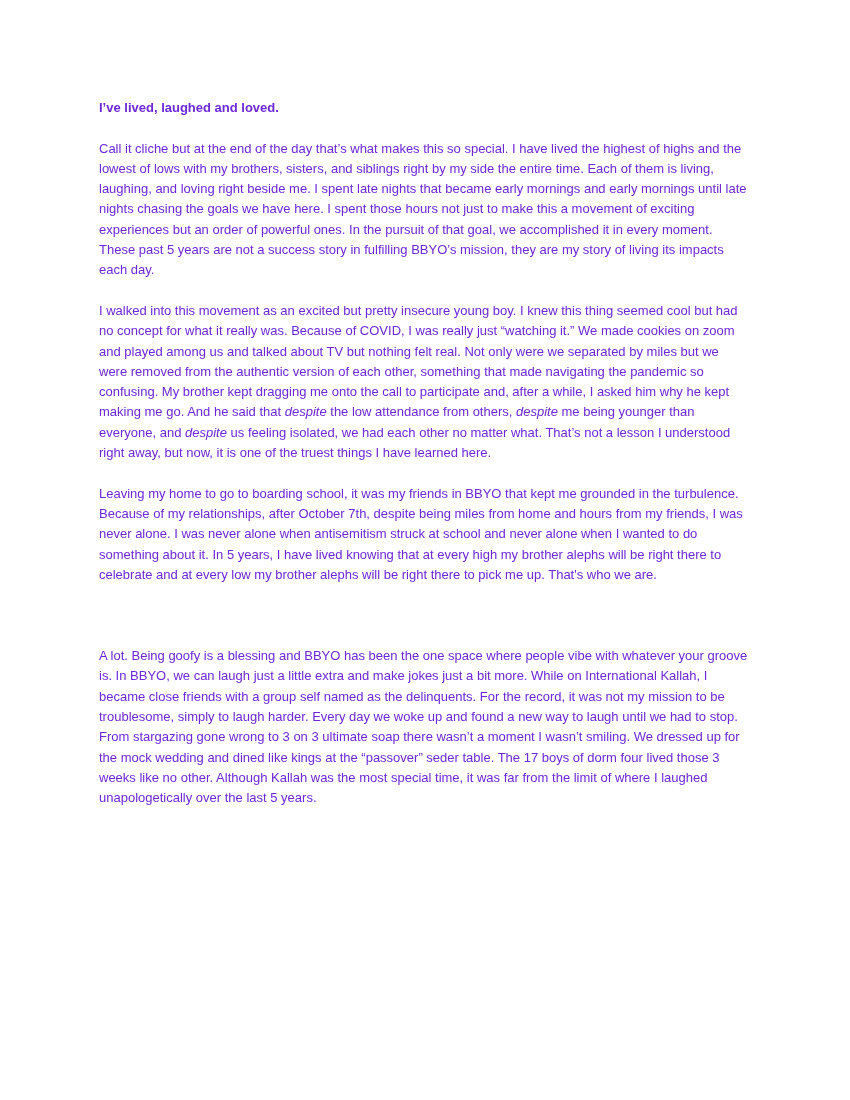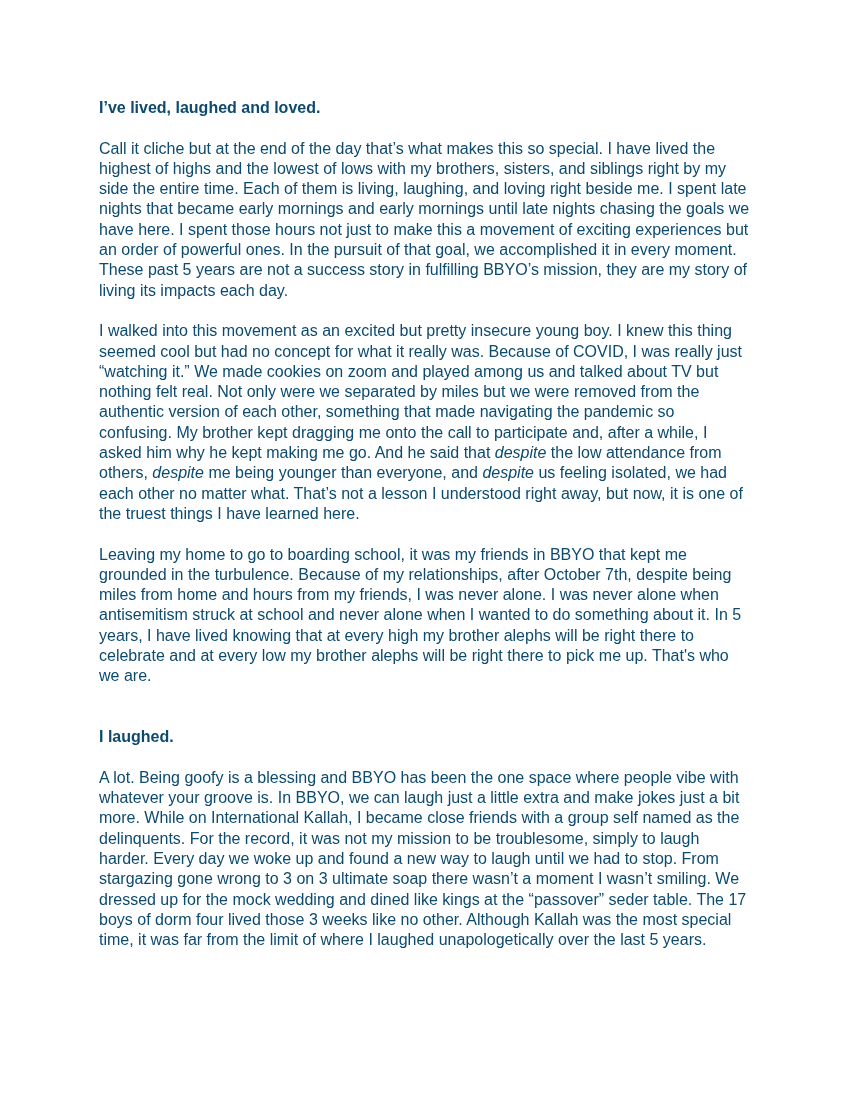--- a/index.html
+++ b/index.html
@@ -13,23 +13,23 @@
     height: 1100px;
     background: #ffffff;
     overflow: hidden;
   }
   .content {
     position: absolute;
     left: 99px;
     top: 98px;
     width: 651px;
     font-family: "Liberation Sans", sans-serif;
-    font-size: 16px;
+    font-size: 13px;
     line-height: 20.3px;
-    color: #0c4a6e;
+    color: #6d28d9;
     letter-spacing: 0;
   }
   .block {
     margin: 0;
     padding: 0;
   }
   .block.blank {
     height: 20.3px;
   }
   .run-bold { font-weight: 700; }
@@ -42,18 +42,17 @@
   <div class="content">
       <div class="block heading"><span class="run-bold">I’ve lived, laughed and loved.</span></div>
       <div class="block blank"></div>
       <div class="block paragraph"><span>Call it cliche but at the end of the day that’s what makes this so special. I have lived the highest of highs and the lowest of lows with my brothers, sisters, and siblings right by my side the entire time. Each of them is living, laughing, and loving right beside me. I spent late nights that became early mornings and early mornings until late nights chasing the goals we have here. I spent those hours not just to make this a movement of exciting experiences but an order of powerful ones. In the pursuit of that goal, we accomplished it in every moment. These past 5 years are not a success story in fulfilling BBYO’s mission, they are my story of living its impacts each day.</span></div>
       <div class="block blank"></div>
       <div class="block paragraph"><span>I walked into this movement as an excited but pretty insecure young boy. I knew this thing seemed cool but had no concept for what it really was. Because of COVID, I was really just “watching it.” We made cookies on zoom and played among us and talked about TV but nothing felt real. Not only were we separated by miles but we were removed from the authentic version of each other, something that made navigating the pandemic so confusing. My brother kept dragging me onto the call to participate and, after a while, I asked him why he kept making me go. And he said that </span><span class="run-italic">despite</span><span> the low attendance from others, </span><span class="run-italic">despite</span><span> me being younger than everyone, and </span><span class="run-italic">despite</span><span> us feeling isolated, we had each other no matter what. That’s not a lesson I understood right away, but now, it is one of the truest things I have learned here.</span></div>
       <div class="block blank"></div>
       <div class="block paragraph"><span>Leaving my home to go to boarding school, it was my friends in BBYO that kept me grounded in the turbulence. Because of my relationships, after October 7th, despite being miles from home and hours from my friends, I was never alone. I was never alone when antisemitism struck at school and never alone when I wanted to do something about it. In 5 years, I have lived knowing that at every high my brother alephs will be right there to celebrate and at every low my brother alephs will be right there to pick me up. That's who we are.</span></div>
       <div class="block blank"></div>
       <div class="block blank"></div>
-      <div class="block heading"><span class="run-bold">I laughed.</span></div>
       <div class="block blank"></div>
       <div class="block paragraph"><span>A lot. Being goofy is a blessing and BBYO has been the one space where people vibe with whatever your groove is. In BBYO, we can laugh just a little extra and make jokes just a bit more. While on International Kallah, I became close friends with a group self named as the delinquents. For the record, it was not my mission to be troublesome, simply to laugh harder. Every day we woke up and found a new way to laugh until we had to stop. From stargazing gone wrong to 3 on 3 ultimate soap there wasn’t a moment I wasn’t smiling. We dressed up for the mock wedding and dined like kings at the “passover” seder table. The 17 boys of dorm four lived those 3 weeks like no other. Although Kallah was the most special time, it was far from the limit of where I laughed unapologetically over the last 5 years.</span></div>
       <div class="block blank"></div>
     </div>
 </div>
 
 </body></html>

